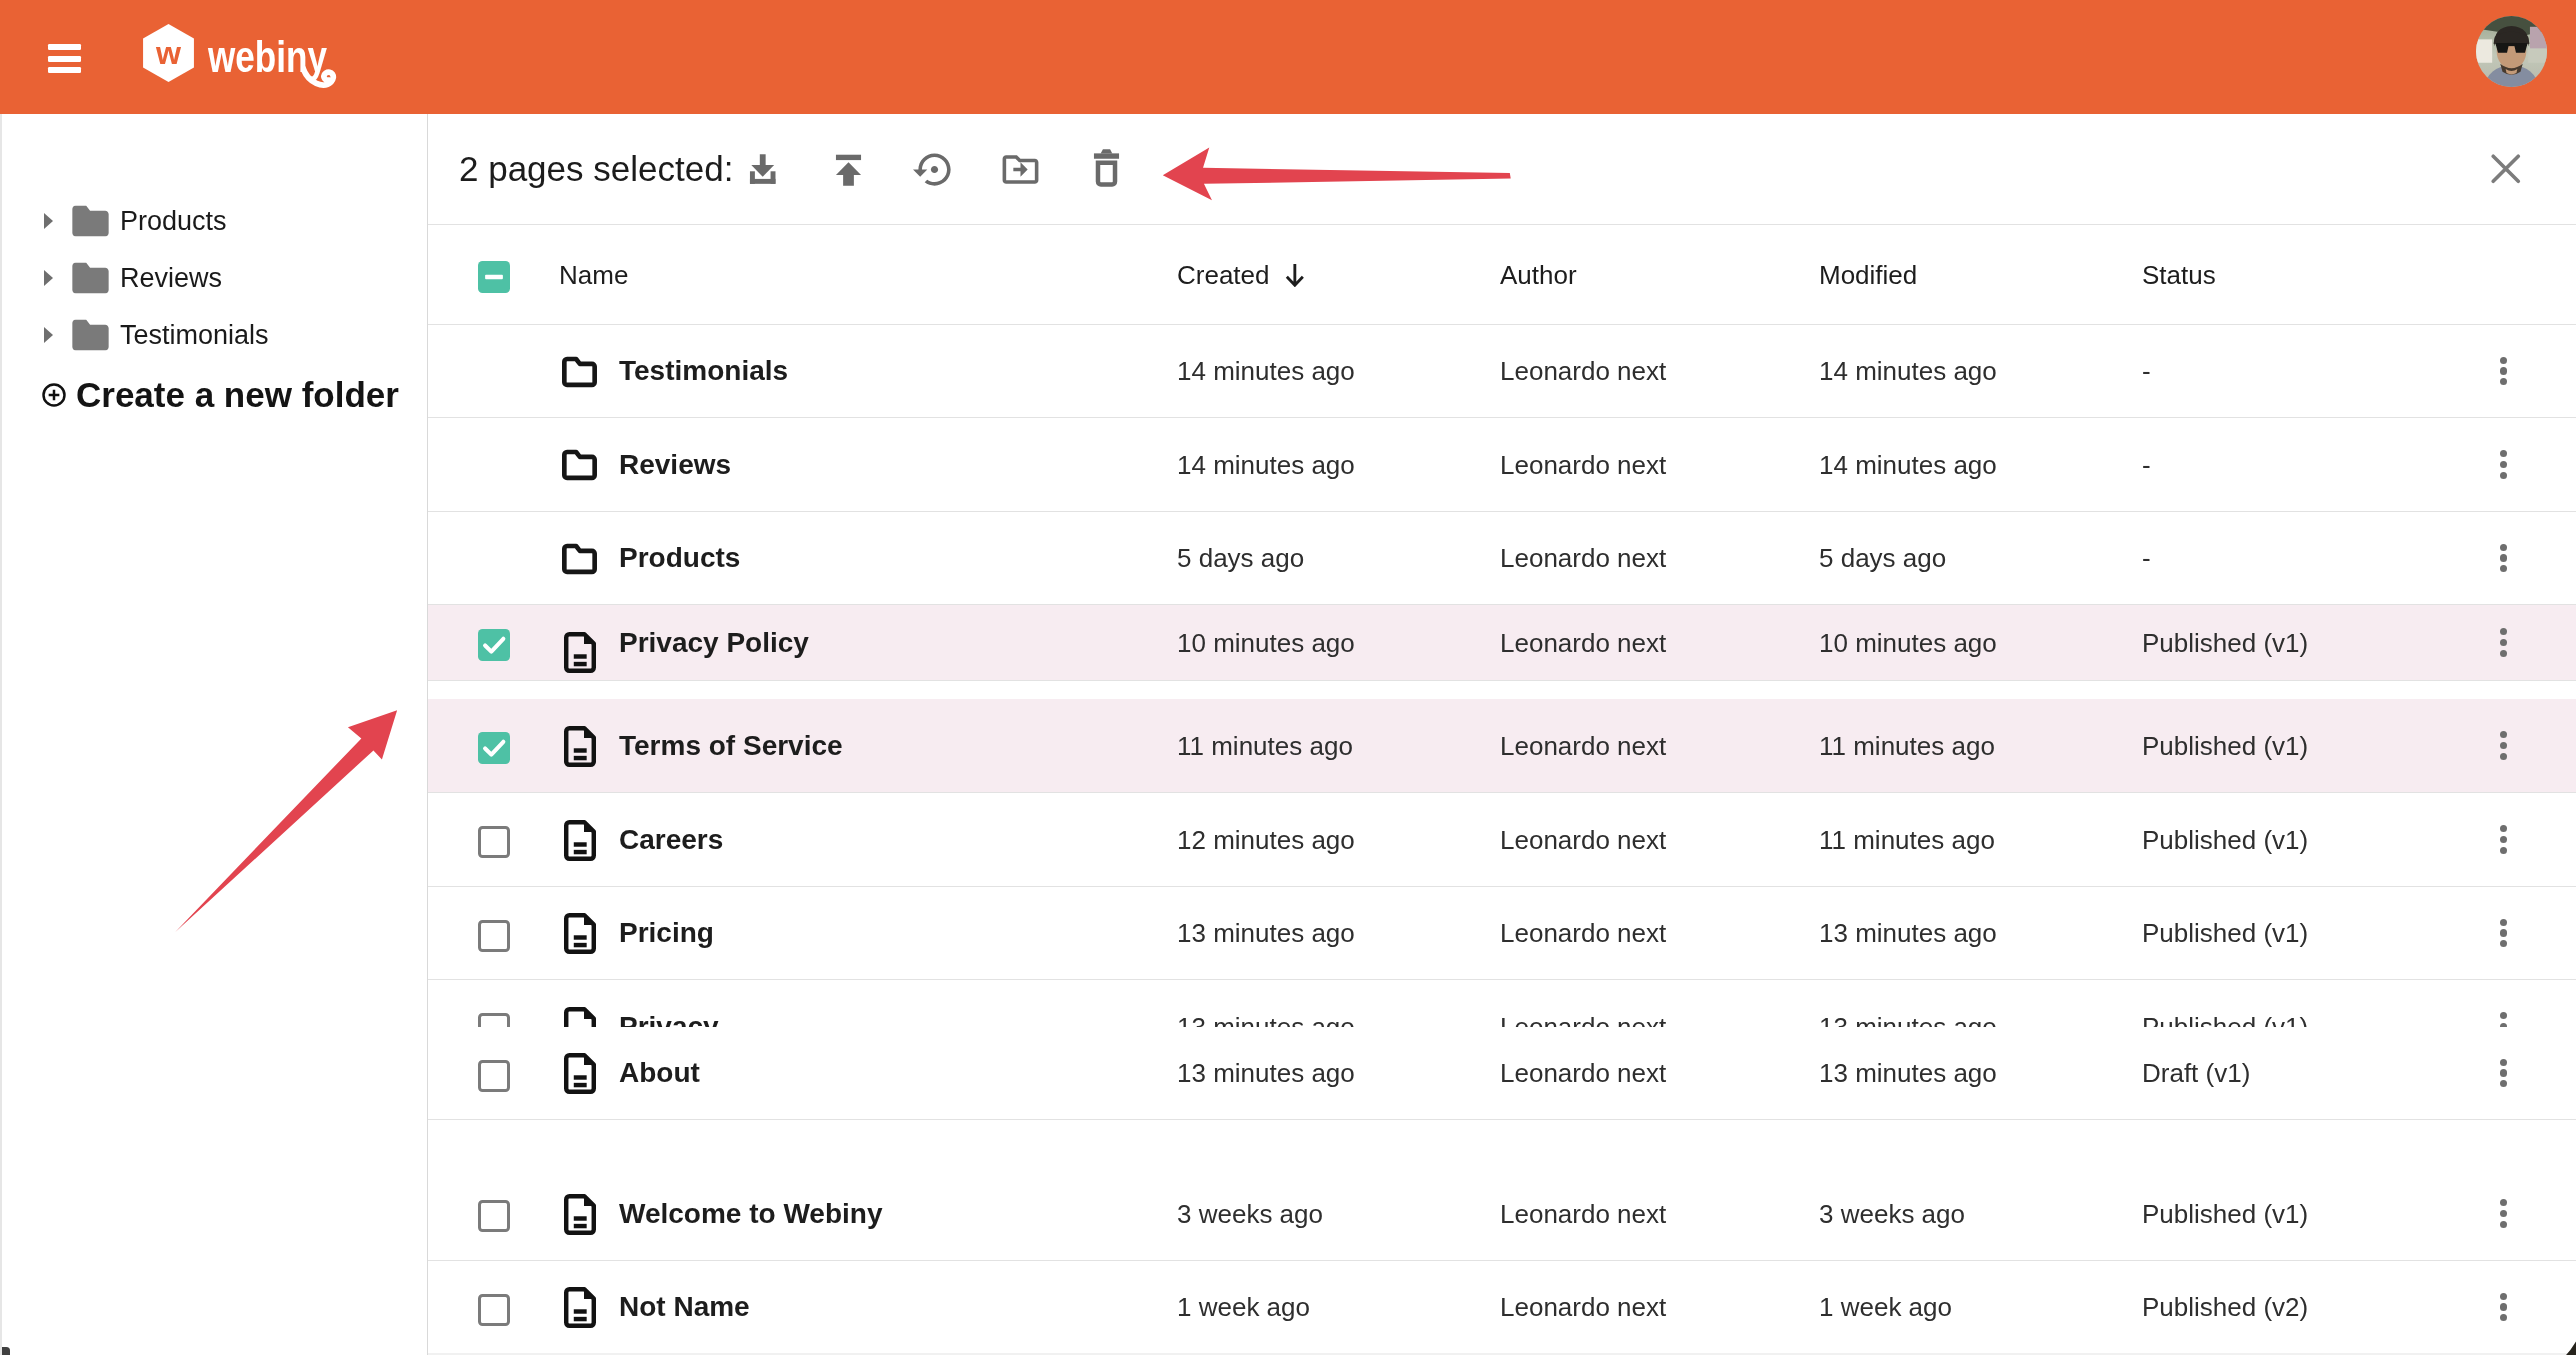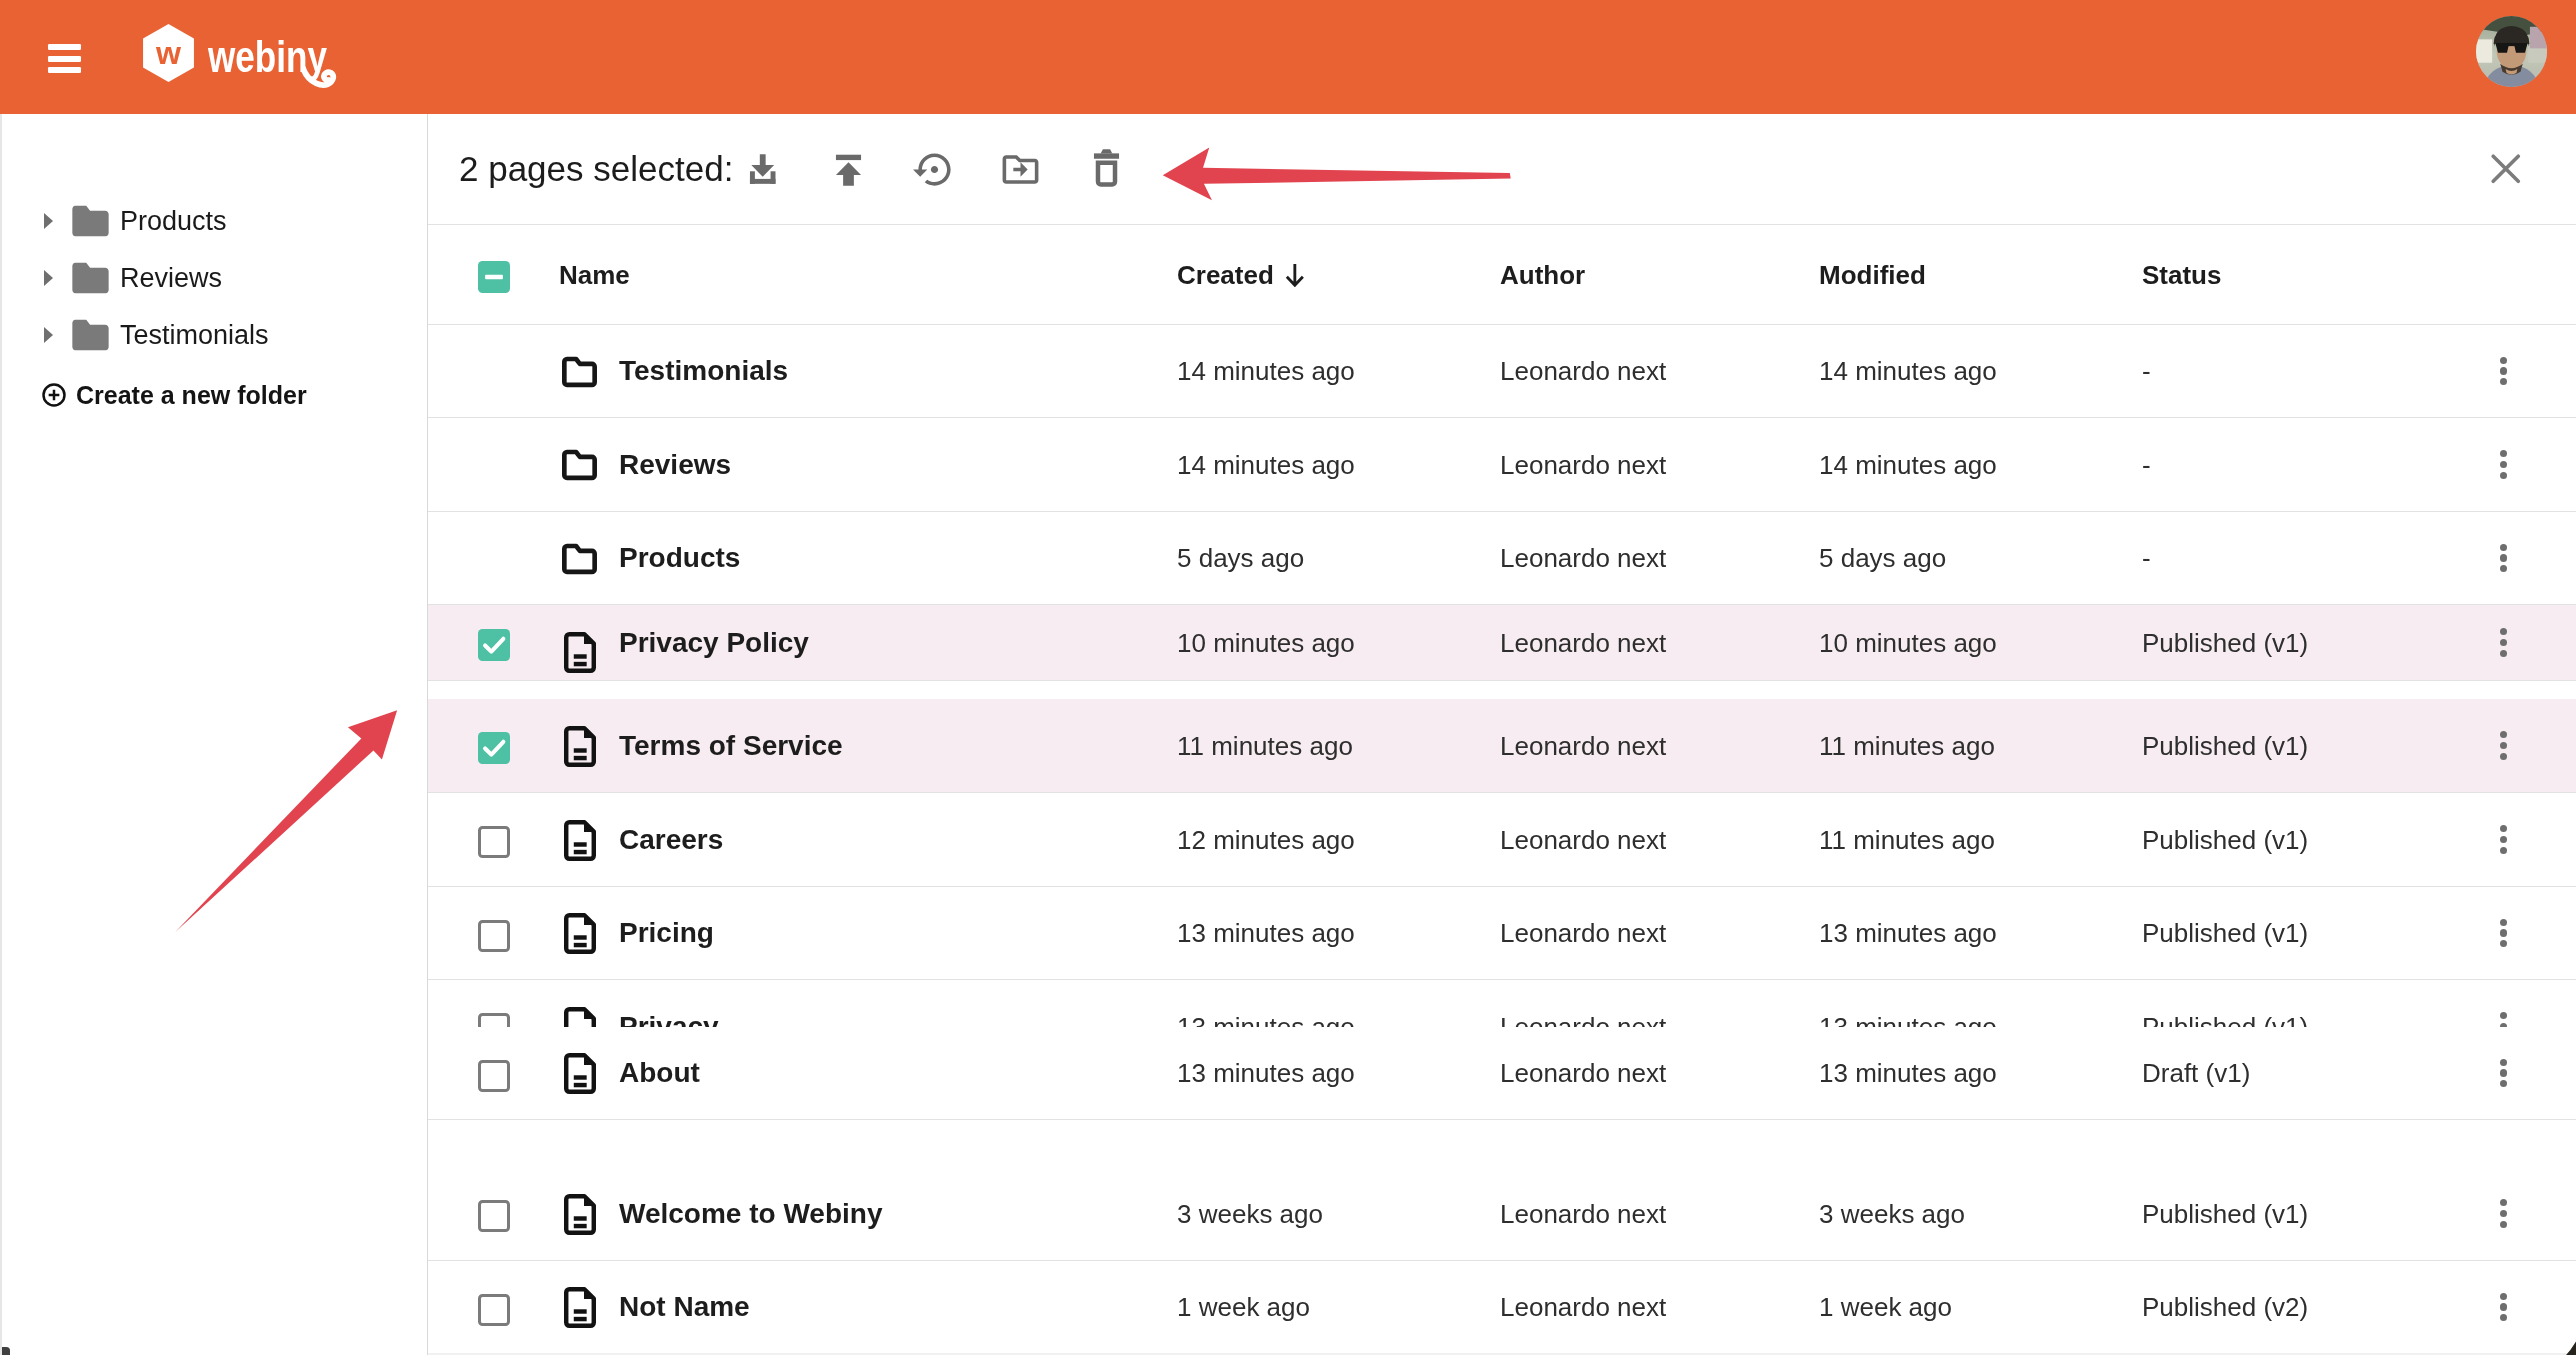--- a/index.html
+++ b/index.html
@@ -23,32 +23,32 @@
 .homerow { position:absolute; left:18px; top:17px; width:392px; height:60px; background:#e7e7e7; }
 .homerow svg { position:absolute; left:29px; top:11.6px; }
 .homerow span { position:absolute; left:77px; top:50%; transform:translateY(-50%); font-size:27px; font-weight:700; color:#141414; }
 .treerow { position:absolute; left:0; width:428px; height:57px; }
 .treerow .tri { position:absolute; left:44px; top:50%; transform:translateY(-50%); width:0; height:0;
   border-left:9px solid #6f6f6f; border-top:8.5px solid transparent; border-bottom:8.5px solid transparent; }
 .treerow svg { position:absolute; left:72px; top:50%; transform:translateY(-50%); }
 .treerow span { position:absolute; left:120px; top:50%; transform:translateY(-50%); font-size:27px; color:#1a1a1a; }
 .newfolder { position:absolute; left:0; top:252px; width:428px; height:57px; }
 .newfolder svg { position:absolute; left:42px; top:50%; transform:translateY(-50%); }
-.newfolder span { position:absolute; left:76px; top:50%; transform:translateY(-50%); font-size:25px; font-weight:700; color:#141414;text-align:right; }
+.newfolder span { position:absolute; left:76px; top:50%; transform:translateY(-50%); font-size:35px; font-weight:700; color:#141414;text-align:right; }
 
 
 .toolbar { position:absolute; left:428px; top:114px; width:2148px; height:111px; background:#fff; border-bottom:1.8px solid #e2e2e2; }
 .selinfo { position:absolute; left:31px; top:50%; transform:translateY(-50%); font-size:35px; color:#1c1c1c; }
 .tbtn { position:absolute; top:34px; width:43px; height:43px; }
 .closex { position:absolute; left:2063px; top:40px; }
 
 
 .table { position:absolute; left:428px; top:225px; width:2148px; height:1131px; }
 .thead { position:absolute; left:0; top:0; width:2148px; height:100px; border-bottom:1.8px solid #e2e2e2; }
-.thead .h { position:absolute; top:50%; transform:translateY(-50%); font-size:26px; font-weight:700; color:#1d1d1d; }
+.thead .h { position:absolute; top:50%; transform:translateY(-50%); font-size:26px; font-weight:400; color:#1d1d1d; }
 .trow { position:absolute; left:0; width:2148px; border-bottom:1.8px solid #e2e2e2; background:#fff; }
 .trow.pinky { background:#f7ecf1; }
 .cb { position:absolute; left:50px; top:50%; margin-top:-13.4px; width:32px; height:32px; border-radius:4.5px; }
 .cbc { background:#4ec1a5; }
 .cbu { border:3.1px solid #7b7b7b; border-radius:4.5px; }
 .rowicon { position:absolute; }
 .cname { position:absolute; left:191px; top:50%; transform:translateY(-50%); font-size:28px; font-weight:700; color:#1d1d1d; }
 .cell { position:absolute; top:50%; transform:translateY(-50%); font-size:26px; color:#2e2e2e; }
 .kebab { position:absolute; left:2072px; top:50%; transform:translateY(-50%); width:7.2px; }
 .kebab i { display:block; width:7.2px; height:7.2px; border-radius:50%; background:#6e6e6e; margin:3.6px 0; }

